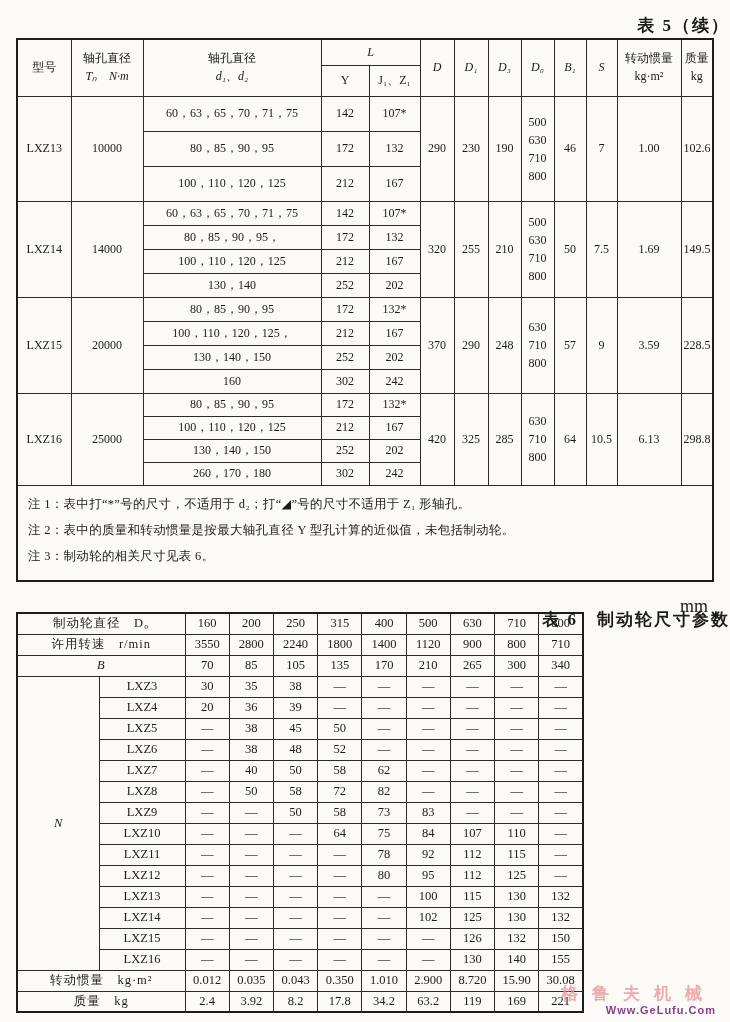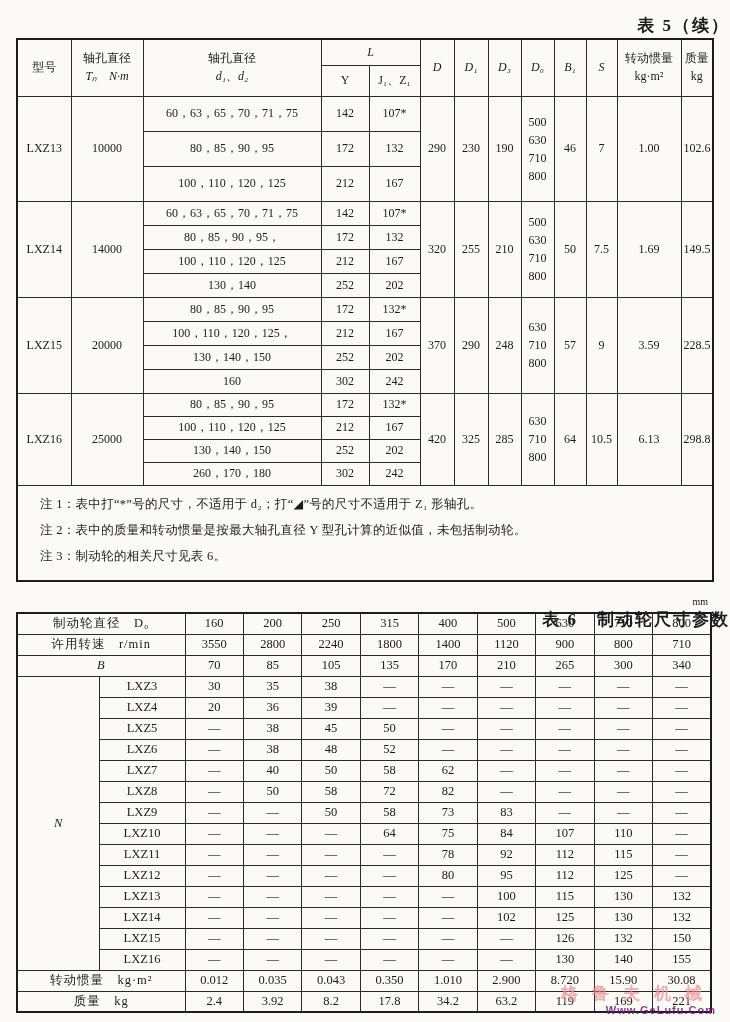--- a/index.html
+++ b/index.html
@@ -10,47 +10,47 @@
     font-family:"Liberation Serif","DejaVu Serif",serif;
     color:#1b1b1b;
   }
   .tbl-title {
     position:absolute; left:0; width:100%; text-align:right;
     font-size:17px; font-weight:bold; letter-spacing:2px;
   }
   #t5-title { top:14px; }
   #t6-title { top:608px; }
   .unit-label {
-    position:absolute; top:596px; right:22px; font-size:10px;
+    position:absolute; top:596px; right:22px; font-size:18px;
     font-family:"Liberation Serif",serif;
   }
   table {
     position:absolute; border-collapse:collapse; table-layout:fixed;
-    width:696px; left:16px;
+    width:568px; left:16px;
     border:2px solid #1c1c1c;
     font-size:12px;
   }
   #t5 { top:38px; }
   #t6 { top:612px; }
   th, td {
     border:1px solid #2b2b2b; text-align:center; vertical-align:middle;
     padding:0 2px; font-weight:normal; font-size:12px;
     overflow:hidden;
   }
   #t5 thead tr.hr1 { height:26px; }
   #t5 thead tr.hr2 { height:31px; }
   #t5 tbody tr.g0 { height:35px; }
   #t5 tbody tr.g1 { height:24px; }
   #t5 tbody tr.g2 { height:24px; }
   #t5 tbody tr.g3 { height:23px; }
   .two-line { line-height:1.45; }
   .var { font-style:italic; font-family:"Liberation Serif",serif; }
   .prelines { white-space:pre-line; line-height:1.5; }
   .notes-cell {
-    text-align:left; vertical-align:top; padding:9px 8px 6px 22px;
+    text-align:left; vertical-align:top; padding:9px 8px 6px 10px;
     height:88px;
   }
   .note-line { font-size:12.5px; line-height:1.55; margin-bottom:7px; letter-spacing:0.3px; }
   #t6 tr { height:21px; }
   #t6 td { font-size:12.5px; }
   #t6 td.lab { letter-spacing:1px; }
   .wm {
     position:absolute; right:14px; bottom:4px; text-align:right;
     pointer-events:none; line-height:1.25;
   }

